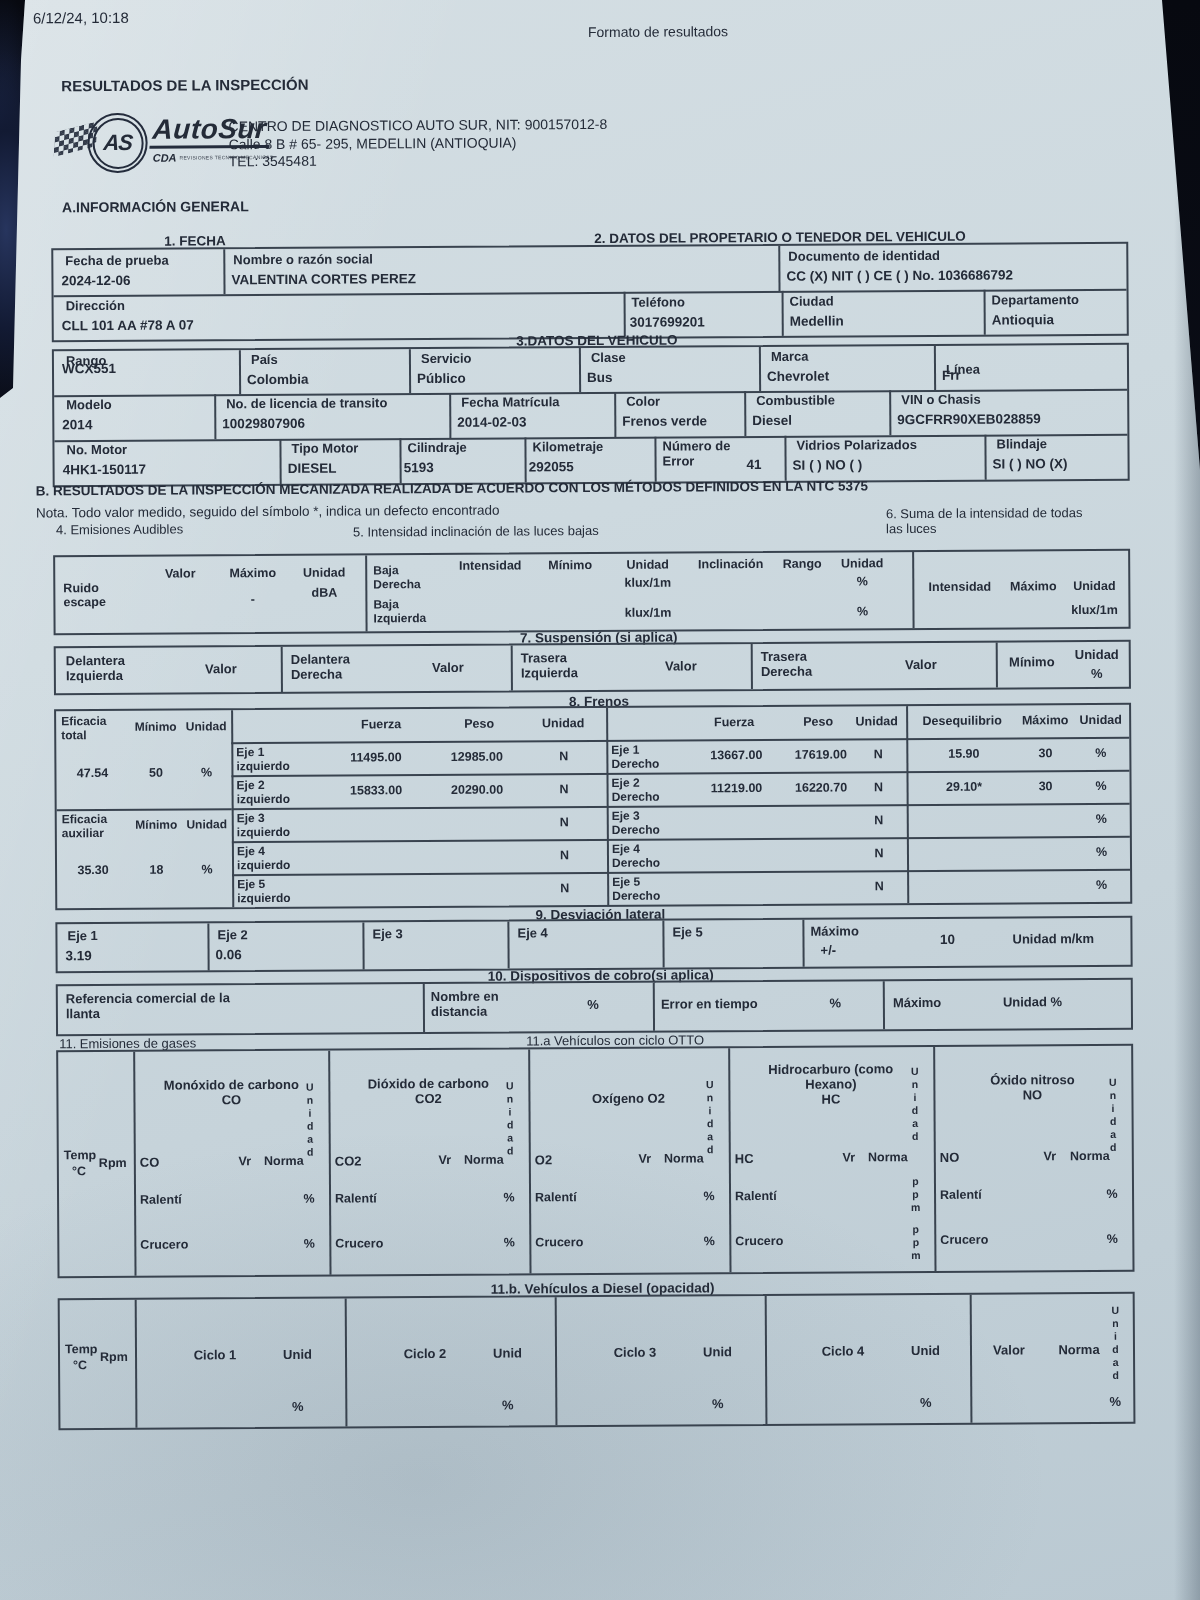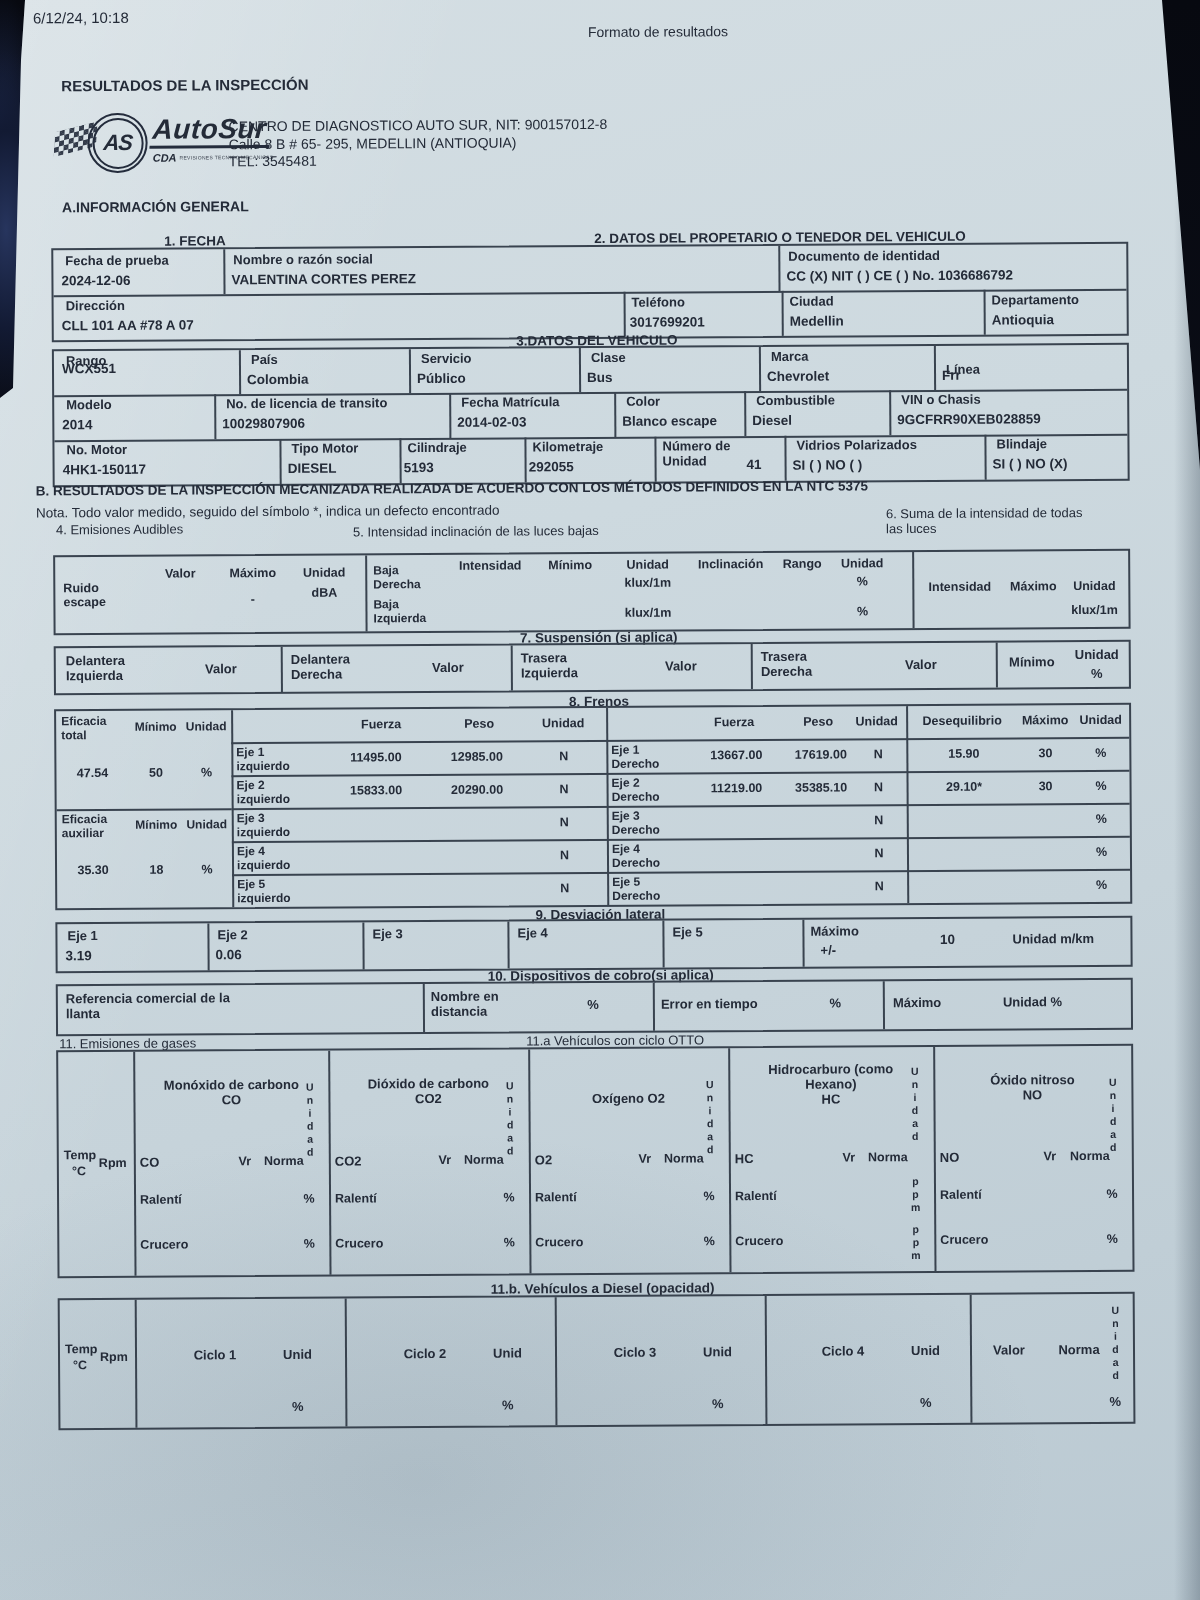--- a/index.html
+++ b/index.html
@@ -141,36 +141,36 @@
     <span class="ab f13 b n" style="left:892px;top:16px">Línea</span>
     <span class="ab f135 b n" style="left:888px;top:22px">Frr</span>
 
     <span class="ab f13 b n" style="left:12px;top:46px">Modelo</span>
     <span class="ab f135 b n" style="left:8px;top:66px">2014</span>
     <span class="ab f13 b n" style="left:172px;top:46px">No. de licencia de transito</span>
     <span class="ab f135 b n" style="left:168px;top:66px">10029807906</span>
     <span class="ab f13 b n" style="left:407px;top:46px">Fecha Matrícula</span>
     <span class="ab f135 b n" style="left:403px;top:66px">2014-02-03</span>
     <span class="ab f13 b n" style="left:572px;top:46px">Color</span>
-    <span class="ab f135 b n" style="left:568px;top:66px">Blanco escape</span>
+    <span class="ab f135 b n" style="left:568px;top:66px">Frenos verde</span>
     <span class="ab f13 b n" style="left:702px;top:46px">Combustible</span>
     <span class="ab f135 b n" style="left:698px;top:66px">Diesel</span>
     <span class="ab f13 b n" style="left:847px;top:46px">VIN o Chasis</span>
     <span class="ab f135 b n" style="left:843px;top:66px">9GCFRR90XEB028859</span>
 
     <span class="ab f13 b n" style="left:12px;top:91px">No. Motor</span>
     <span class="ab f135 b n" style="left:8px;top:111px">4HK1-150117</span>
     <span class="ab f13 b n" style="left:237px;top:91px">Tipo Motor</span>
     <span class="ab f135 b n" style="left:233px;top:111px">DIESEL</span>
     <span class="ab f13 b n" style="left:353px;top:91px">Cilindraje</span>
     <span class="ab f135 b n" style="left:349px;top:111px">5193</span>
     <span class="ab f13 b n" style="left:478px;top:91px">Kilometraje</span>
     <span class="ab f135 b n" style="left:474px;top:111px">292055</span>
     <span class="ab f13 b p" style="left:608px;top:91px;width:90px">Número de
-Unidad</span>
+Error</span>
     <span class="ab f135 b n" style="left:692px;top:110px">41</span>
     <span class="ab f13 b n" style="left:742px;top:91px">Vidrios Polarizados</span>
     <span class="ab f135 b n" style="left:738px;top:111px">SI ( ) NO ( )</span>
     <span class="ab f13 b n" style="left:942px;top:91px">Blindaje</span>
     <span class="ab f135 b n" style="left:938px;top:111px">SI ( ) NO (X)</span>
   </div>
 
   <span class="ab f135 b n" style="left:38px;top:480px">B. RESULTADOS DE LA INSPECCIÓN MECANIZADA REALIZADA DE ACUERDO CON LOS MÉTODOS DEFINIDOS EN LA NTC 5375</span>
   <span class="ab f135 r n" style="left:38px;top:502px">Nota. Todo valor medido, seguido del símbolo *, indica un defecto encontrado</span>
 
@@ -287,21 +287,21 @@
     <span class="ab f125 b c" style="left:1018px;top:41px;width:53px">%</span>
 
     <span class="ab f12 b p" style="left:180px;top:68px;width:85px">Eje 2
 izquierdo</span>
     <span class="ab f125 b c" style="left:272px;top:74px;width:95px">15833.00</span>
     <span class="ab f125 b c" style="left:373px;top:74px;width:95px">20290.00</span>
     <span class="ab f125 b c" style="left:470px;top:74px;width:75px">N</span>
     <span class="ab f12 b p" style="left:555px;top:68px;width:85px">Eje 2
 Derecho</span>
     <span class="ab f125 b c" style="left:635px;top:74px;width:90px">11219.00</span>
-    <span class="ab f125 b c" style="left:722px;top:74px;width:85px">35385.10</span>
+    <span class="ab f125 b c" style="left:722px;top:74px;width:85px">16220.70</span>
     <span class="ab f125 b c" style="left:798px;top:74px;width:48px">N</span>
     <span class="ab f125 b c" style="left:855px;top:74px;width:105px">29.10*</span>
     <span class="ab f125 b c" style="left:958px;top:74px;width:62px">30</span>
     <span class="ab f125 b c" style="left:1018px;top:74px;width:53px">%</span>
 
     <span class="ab f12 b p" style="left:180px;top:101px;width:85px">Eje 3
 izquierdo</span>
     <span class="ab f125 b c" style="left:470px;top:107px;width:75px">N</span>
     <span class="ab f12 b p" style="left:555px;top:101px;width:85px">Eje 3
 Derecho</span>

